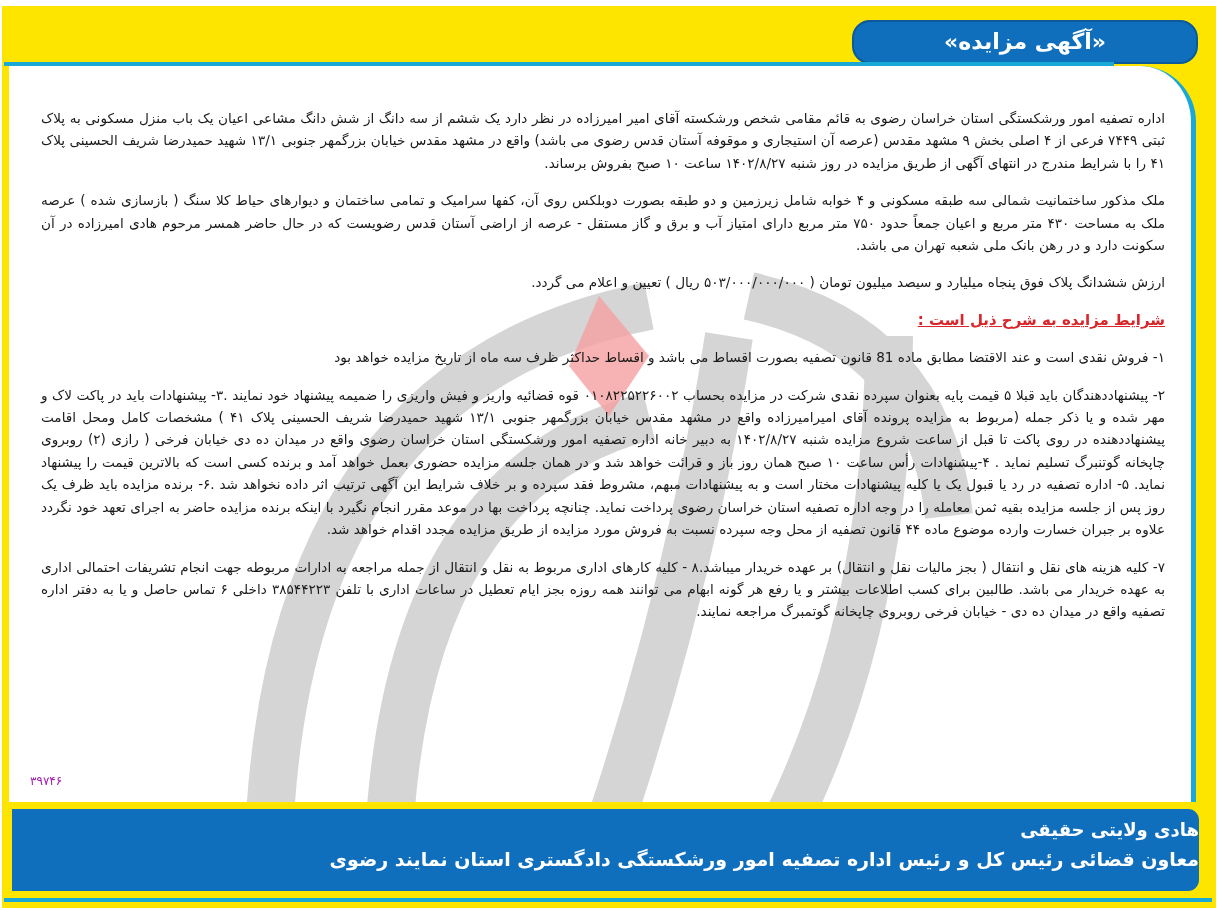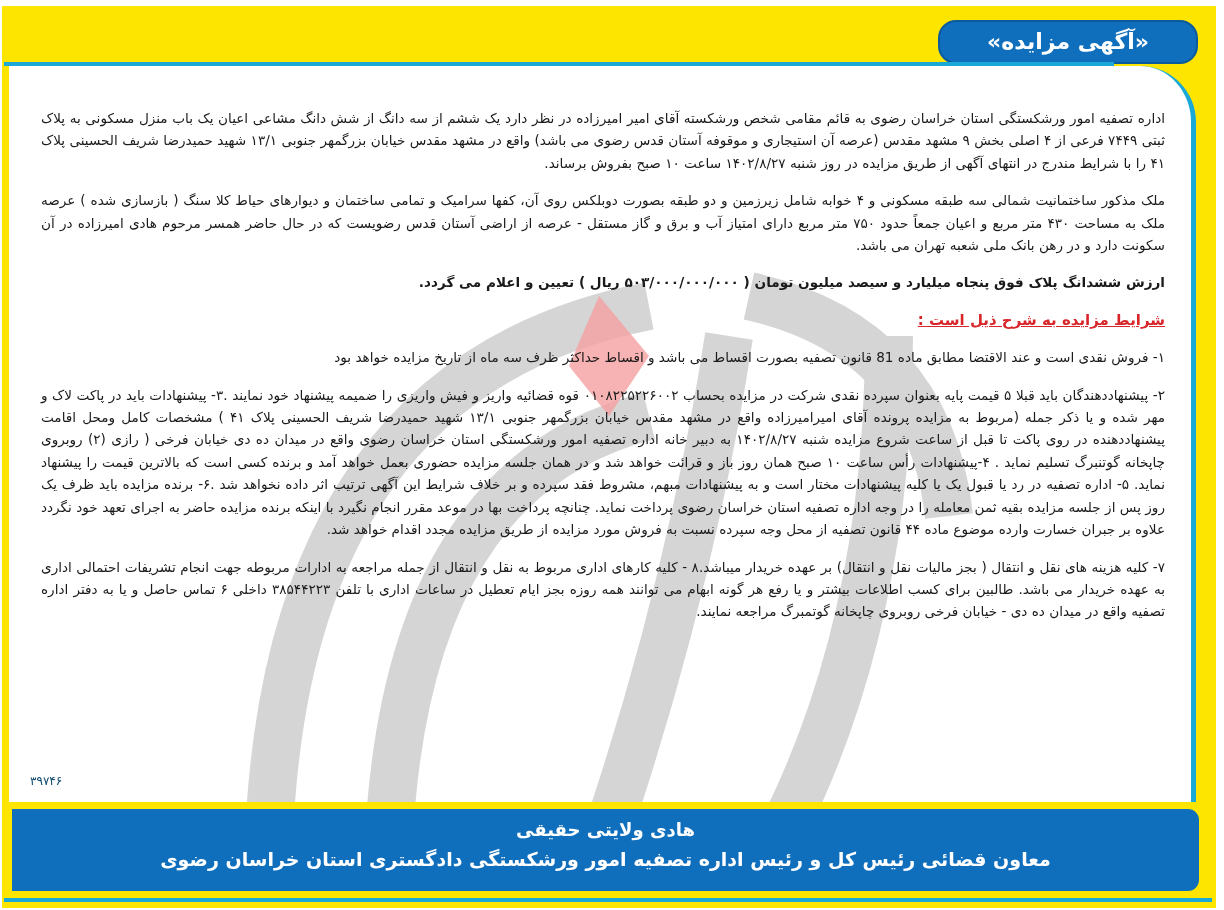--- a/index.html
+++ b/index.html
@@ -1,36 +1,36 @@
 <!DOCTYPE html>
 <html><head>
 <meta charset="utf-8">
 <style>
   html, body { margin:0; padding:0; }
   body { width:1224px; height:910px; background:#ffffff; position:relative; overflow:hidden;
          font-family:"DejaVu Sans", sans-serif; }
   .frame { position:absolute; left:2px; top:6px; width:1214px; height:902px; background:#fde500; }
   .header-band { position:absolute; left:4px; top:8px; width:1208px; height:58px; }
-  .title-pill { position:absolute; right:14px; top:12px; width:260px; height:44px; background:#0f6fbd;
+  .title-pill { position:absolute; right:14px; top:12px; width:346px; height:44px; background:#0f6fbd;
          border-radius:18px; border:2px solid #0a5a9c; box-sizing:border-box; color:#ffffff;
          font-weight:bold; font-size:22px; text-align:center; line-height:40px; direction:rtl; }
   .cyan-line { position:absolute; left:4px; top:62px; width:1110px; height:4px; background:#1aa8d6; }
   .body-box { position:absolute; left:9px; top:66px; width:1187px; height:736px; background:#ffffff;
          border-top-right-radius:56px; border-right:5px solid #1aa8d6; box-sizing:border-box; overflow:hidden; }
   .body-box-yellow { position:absolute; left:9px; top:66px; width:1195px; height:740px;
          border-top-right-radius:60px; border-right:6px solid #fde500; box-sizing:border-box; }
   .watermark { position:absolute; left:120px; top:150px; width:900px; height:640px; pointer-events:none; }
   .text { position:absolute; left:26px; top:92px; width:1154px; direction:rtl; text-align:justify;
           font-size:13.6px; line-height:22.4px; color:#1a1a1a; }
   .text p { margin:15px; text-align-last:right; }
   .text .red { color:#d8262b; font-weight:bold; font-size:15px;text-decoration:underline; }
-  .ref { position:absolute; left:30px; top:774px; font-size:12px; color:#0c4a6e; direction:rtl; }
+  .ref { position:absolute; left:30px; top:774px; font-size:12px; color:#a21caf; direction:rtl; }
   .footer { position:absolute; left:9px; top:806px; width:1193px; height:88px; background:#0f6fbd;
             border:3px solid #fde500; border-radius:0 14px 14px 0; box-sizing:border-box; color:#fff;
-            text-align:center; direction:rtl; }
+            direction:rtl; }
   .footer .name { font-size:18px; font-weight:bold; margin-top:10px; }
   .footer .role { font-size:19px; font-weight:bold; margin-top:8px; }
   .bottom-cyan { position:absolute; left:4px; top:898px; width:1208px; height:4px; background:#1aa8d6; }
 </style>
 </head>
 <body>
 
 <div class="frame"></div>
 <div class="header-band">
   <div class="title-pill">«آگهی مزایده»</div>
@@ -46,26 +46,26 @@
       <path d="M640 640 Q760 420 760 120"></path>
       <path d="M620 80 Q800 120 820 300"></path>
     </g>
     <path d="M470 80 L520 140 L480 200 L440 150 Z" fill="#f5a0a0" opacity="0.8"></path>
   </svg>
 </div>
 
 <div class="text">
   <p style="font-weight:500">اداره تصفیه امور ورشکستگی استان خراسان رضوی به قائم مقامی شخص ورشکسته آقای امیر امیرزاده در نظر دارد یک ششم از سه دانگ از شش دانگ مشاعی اعیان یک باب منزل مسکونی به پلاک ثبتی ۷۴۴۹ فرعی از ۴ اصلی بخش ۹ مشهد مقدس (عرصه آن استیجاری و موقوفه آستان قدس رضوی می باشد) واقع در مشهد مقدس خیابان بزرگمهر جنوبی ۱۳/۱ شهید حمیدرضا شریف الحسینی پلاک ۴۱ را با شرایط مندرج در انتهای آگهی از طریق مزایده در روز شنبه ۱۴۰۲/۸/۲۷ ساعت ۱۰ صبح بفروش برساند.</p>
   <p>ملک مذکور ساختمانیت شمالی سه طبقه مسکونی و ۴ خوابه شامل زیرزمین و دو طبقه بصورت دوبلکس روی آن، کفها سرامیک و تمامی ساختمان و دیوارهای حیاط کلا سنگ ( بازسازی شده ) عرصه ملک به مساحت ۴۳۰ متر مربع و اعیان جمعاً حدود ۷۵۰ متر مربع دارای امتیاز آب و برق و گاز مستقل - عرصه از اراضی آستان قدس رضویست که در حال حاضر همسر مرحوم هادی امیرزاده در آن سکونت دارد و در رهن بانک ملی شعبه تهران می باشد.</p>
-  <p style="font-weight:bold">ارزش ششدانگ پلاک فوق پنجاه میلیارد و سیصد میلیون تومان ( ۵۰۳/۰۰۰/۰۰۰/۰۰۰ ریال ) تعیین و اعلام می گردد.</p>
+  <p style="font-weight:normal">ارزش ششدانگ پلاک فوق پنجاه میلیارد و سیصد میلیون تومان ( ۵۰۳/۰۰۰/۰۰۰/۰۰۰ ریال ) تعیین و اعلام می گردد.</p>
   <p class="red">شرایط مزایده به شرح ذیل است :</p>
   <p>۱- فروش نقدی است و عند الاقتضا مطابق ماده 81 قانون تصفیه بصورت اقساط می باشد و اقساط حداکثر ظرف سه ماه از تاریخ مزایده خواهد بود</p>
   <p>۲- پیشنهاددهندگان باید قبلا ۵ قیمت پایه بعنوان سپرده نقدی شرکت در مزایده بحساب ۰۱۰۸۲۲۵۲۲۶۰۰۲ قوه قضائیه واریز و فیش واریزی را ضمیمه پیشنهاد خود نمایند .۳- پیشنهادات باید در پاکت لاک و مهر شده و یا ذکر جمله (مربوط به مزایده پرونده آقای امیرامیرزاده واقع در مشهد مقدس خیابان بزرگمهر جنوبی ۱۳/۱ شهید حمیدرضا شریف الحسینی پلاک ۴۱ ) مشخصات کامل ومحل اقامت پیشنهاددهنده در روی پاکت تا قبل از ساعت شروع مزایده شنبه ۱۴۰۲/۸/۲۷ به دبیر خانه اداره تصفیه امور ورشکستگی استان خراسان رضوی واقع در میدان ده دی خیابان فرخی ( رازی (۲) روبروی چاپخانه گوتنبرگ تسلیم نماید . ۴-پیشنهادات رأس ساعت ۱۰ صبح همان روز باز و قرائت خواهد شد و در همان جلسه مزایده حضوری بعمل خواهد آمد و برنده کسی است که بالاترین قیمت را پیشنهاد نماید. ۵- اداره تصفیه در رد یا قبول یک یا کلیه پیشنهادات مختار است و به پیشنهادات مبهم، مشروط فقد سپرده و بر خلاف شرایط این آگهی ترتیب اثر داده نخواهد شد .۶- برنده مزایده باید ظرف یک روز پس از جلسه مزایده بقیه ثمن معامله را در وجه اداره تصفیه استان خراسان رضوی پرداخت نماید. چنانچه پرداخت بها در موعد مقرر انجام نگیرد با اینکه برنده مزایده حاضر به اجرای تعهد خود نگردد علاوه بر جبران خسارت وارده موضوع ماده ۴۴ قانون تصفیه از محل وجه سپرده نسبت به فروش مورد مزایده از طریق مزایده مجدد اقدام خواهد شد.</p>
   <p>۷- کلیه هزینه های نقل و انتقال ( بجز مالیات نقل و انتقال) بر عهده خریدار میباشد.۸ - کلیه کارهای اداری مربوط به نقل و انتقال از جمله مراجعه به ادارات مربوطه جهت انجام تشریفات احتمالی اداری به عهده خریدار می باشد. طالبین برای کسب اطلاعات بیشتر و یا رفع هر گونه ابهام می توانند همه روزه بجز ایام تعطیل در ساعات اداری با تلفن ۳۸۵۴۴۲۲۳ داخلی ۶ تماس حاصل و یا به دفتر اداره تصفیه واقع در میدان ده دی - خیابان فرخی روبروی چاپخانه گوتمبرگ مراجعه نمایند.</p>
 </div>
 
 <div class="ref">۳۹۷۴۶</div>
 
 <div class="footer">
   <div class="name">هادی ولایتی حقیقی</div>
-  <div class="role">معاون قضائی رئیس کل و رئیس اداره تصفیه امور ورشکستگی دادگستری استان خراسان رضوی</div>
+  <div class="role">معاون قضائی رئیس کل و رئیس اداره تصفیه امور ورشکستگی دادگستری استان نمایند رضوی</div>
 </div>
 <div class="bottom-cyan"></div>
 
 </body></html>

